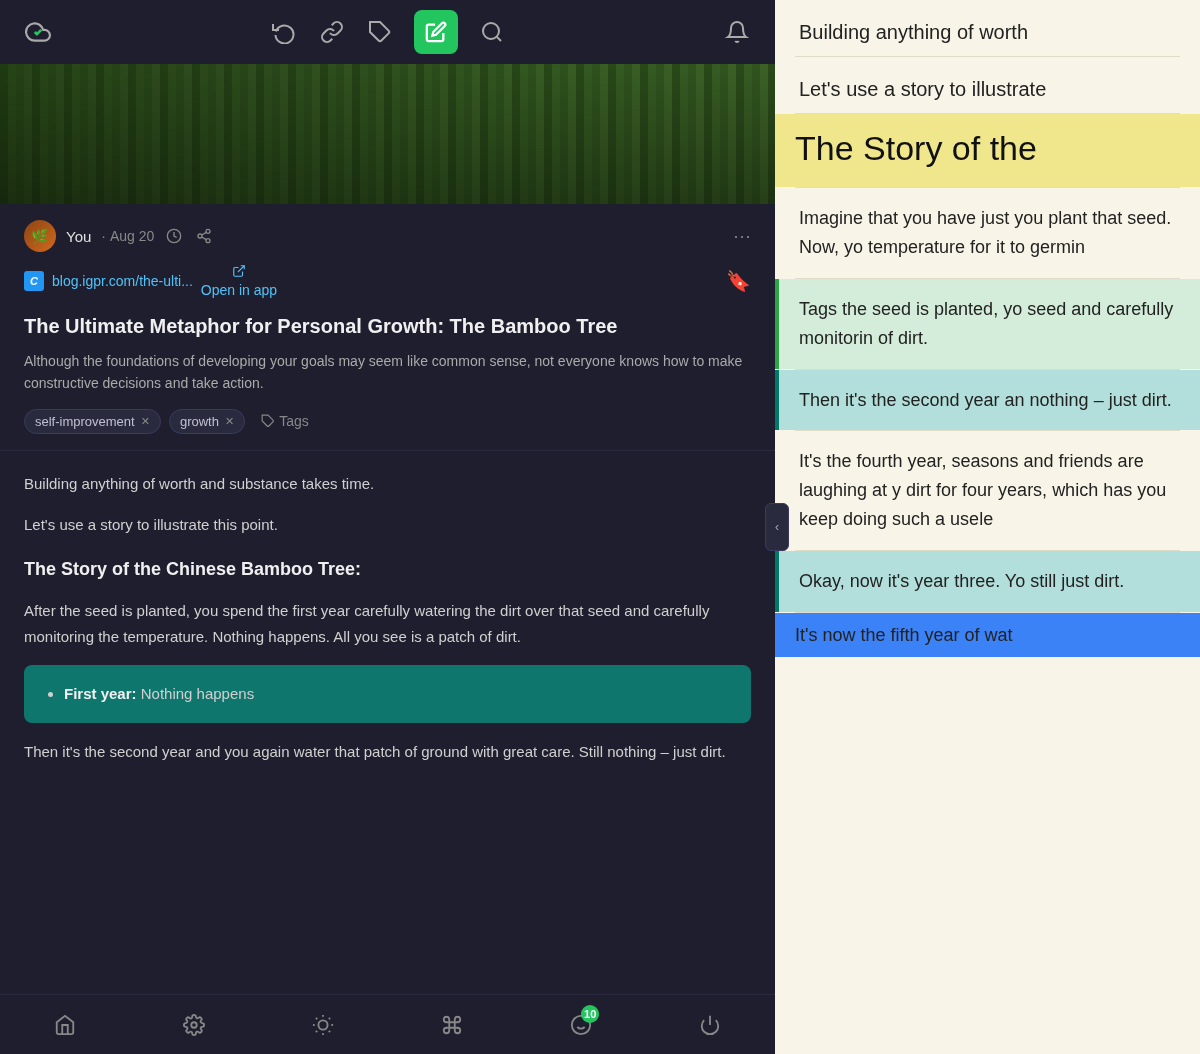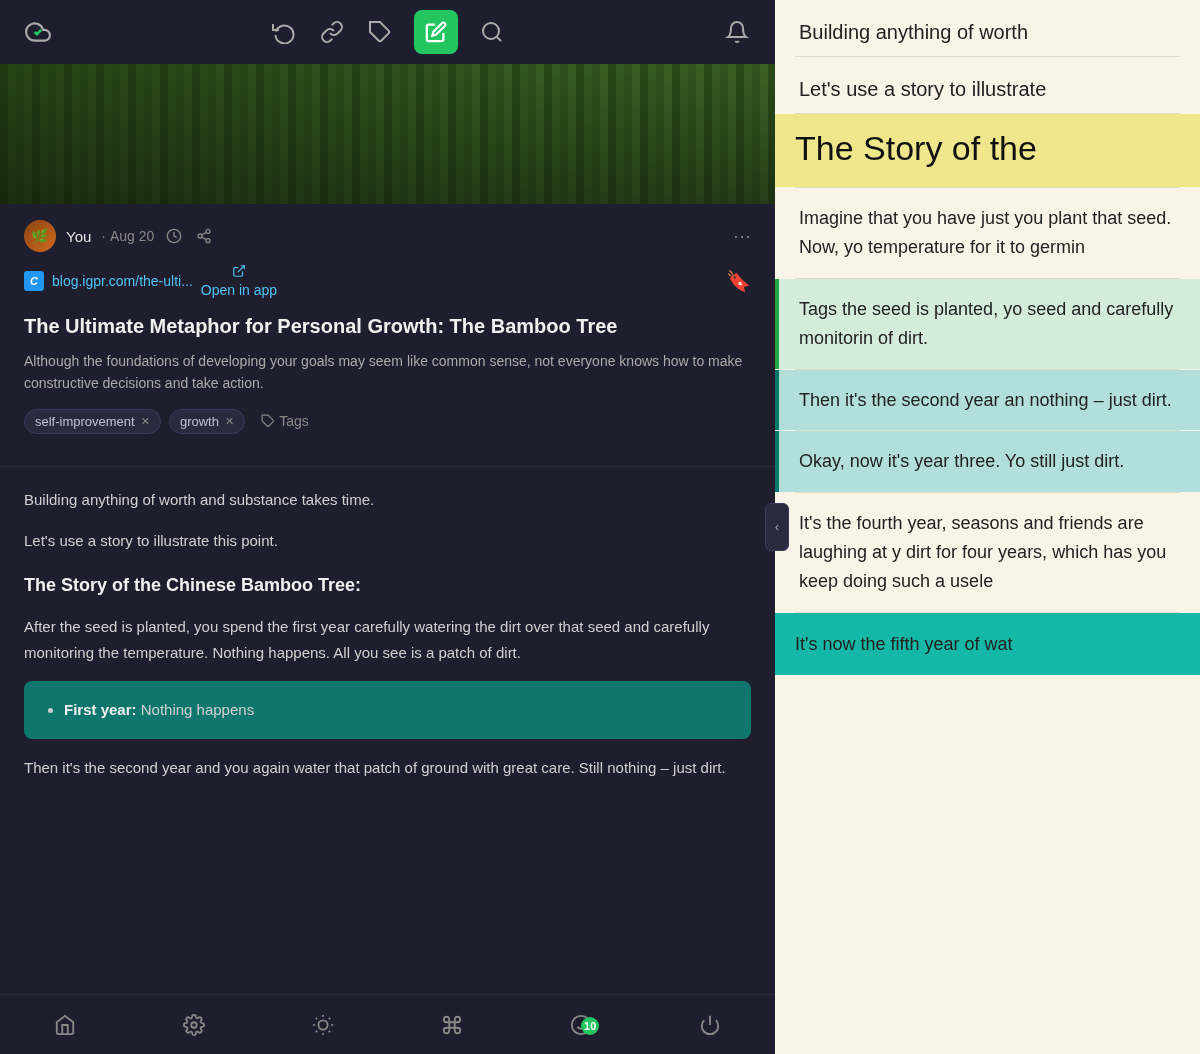--- a/index.html
+++ b/index.html
@@ -186,21 +186,21 @@
       color: #aaa;
       font-size: 14px;
       line-height: 1.6;
       margin-bottom: 14px;
     }
 
     .tags-row {
       display: flex;
       align-items: center;
       gap: 8px;
-      margin-bottom: 20px;
+      margin-bottom: 4px;
     }
     .tag {
       background: #2a2a3e;
       color: #c0c0d0;
       padding: 4px 10px;
       border-radius: 16px;
       font-size: 13px;
       display: flex;
       align-items: center;
       gap: 6px;
@@ -271,21 +271,21 @@
       display: flex;
       align-items: center;
       justify-content: center;
       color: #888;
       font-size: 20px;
       cursor: pointer;
       position: relative;
     }
     .badge {
       position: absolute;
-      top: 12px;
+      top: 0;
       right: 2px;
       background: #22c55e;
       color: white;
       border-radius: 50%;
       width: 18px;
       height: 18px;
       font-size: 11px;
       display: flex;
       align-items: center;
       justify-content: center;
@@ -569,31 +569,31 @@
     </div>
 
     <div class="section-block">
       <div style="background:#b2dfdb; padding:16px 20px; border-left:4px solid #00796b;">
         <p style="font-size:18px; line-height:1.6; color:#222;">Then it's the second year an nothing – just dirt.</p>
       </div>
       <div class="divider"></div>
     </div>
 
     <div class="section-block">
+      <p class="right-para" style="font-size:18px;">It's the fourth year, seasons and friends are laughing at y dirt for four years, which has you keep doing such a usele</p>
+      <div class="divider"></div>
+    </div>
+
+    <div class="section-block">
       <div style="background:#b2dfdb; padding:16px 20px; border-left:4px solid #00796b;">
         <p style="font-size:18px; line-height:1.6; color:#222;">Okay, now it's year three. Yo still just dirt.</p>
       </div>
       <div class="divider"></div>
     </div>
 
     <div class="section-block">
-      <p class="right-para" style="font-size:18px;">It's the fourth year, seasons and friends are laughing at y dirt for four years, which has you keep doing such a usele</p>
-      <div class="divider"></div>
-    </div>
-
-    <div class="section-block">
-      <div style="background:#14b8a6; padding:17px 20px;">
+      <div style="background:#3b82f6; padding:8px 20px;">
         <p style="font-size:18px; line-height:1.6; color:#222;">It's now the fifth year of wat</p>
       </div>
     </div>
 
   </div>
 </div>
 
 </body></html>

